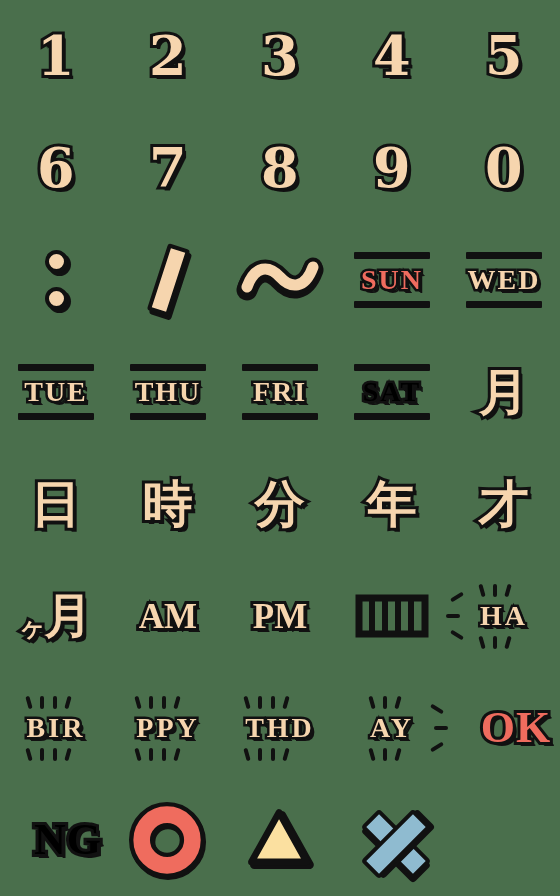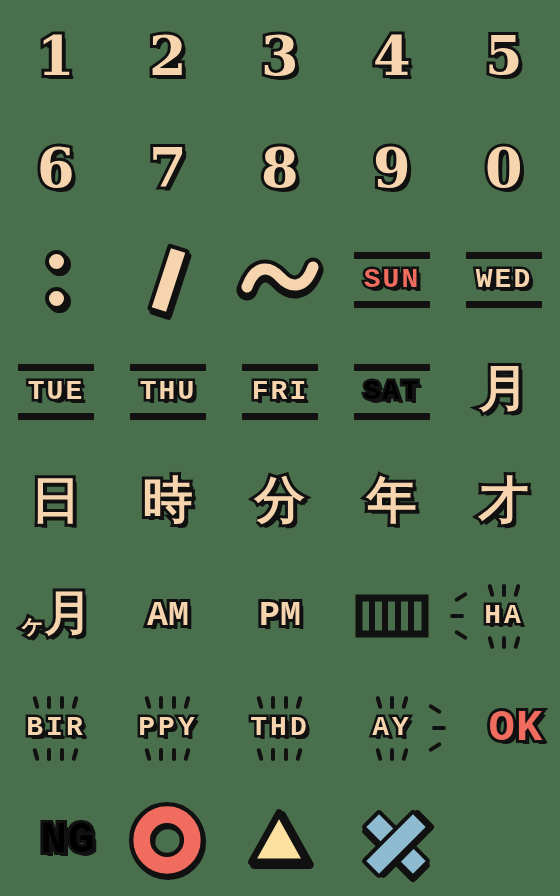--- a/index.html
+++ b/index.html
@@ -29,21 +29,21 @@
     align-items: center;
     justify-content: center;
   }
 
   
   .glyph {
     position: relative;
     display: inline-block;
     line-height: 1;
     white-space: nowrap;
-    font-family: Liberation Mono, monospace;
+    font-family: Liberation Serif, serif;
     font-weight: bold;
     letter-spacing: 0.5px;
     -webkit-text-stroke: 5px #111111;
     paint-order: stroke fill;
     text-shadow:
        3px 3px 0 #111111,
        4px 4px 0 #111111;
   }
   .glyph.tan    { color: #f6d5ae; }
   .glyph.red    { color: #ef6c5e; }
@@ -111,21 +111,20 @@
     border-radius: 1px;
   }
   .barred .rule.top   { margin-bottom: 1px; }
   .barred .rule.bot   { margin-top: 1px; }
 
   
   .ornamented {
     position: relative;
     display: inline-flex;
     flex-direction: column;
-    align-items: center;
   }
   .dashrow {
     display: flex;
     gap: 9px;
     height: 14px;
     align-items: center;
   }
   .dashrow .dash {
     width: 4px;
     height: 13px;

